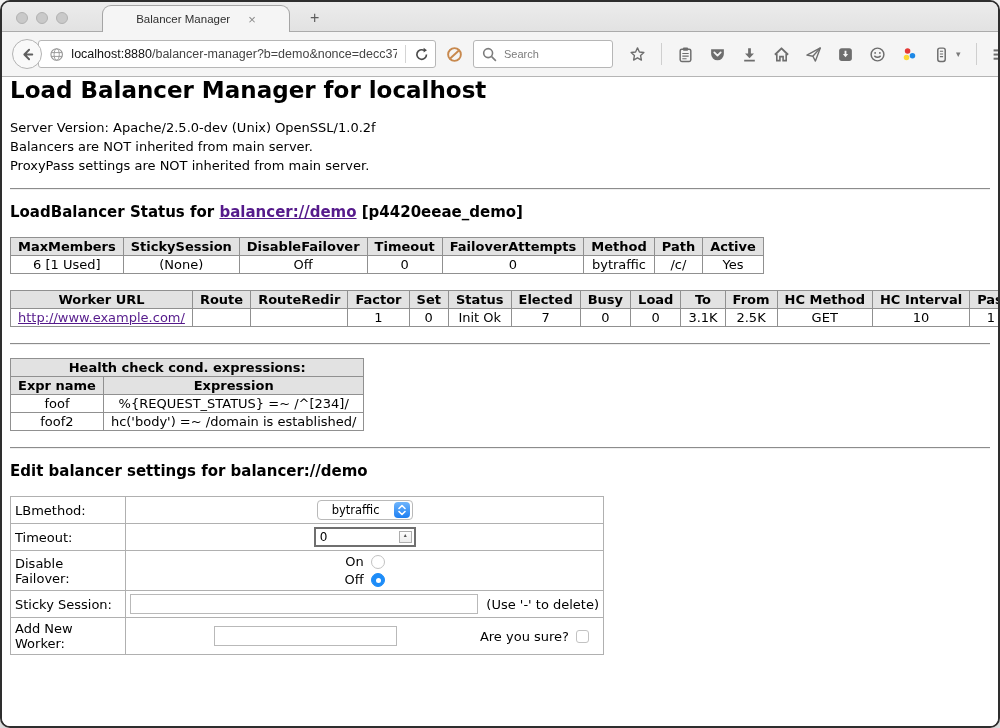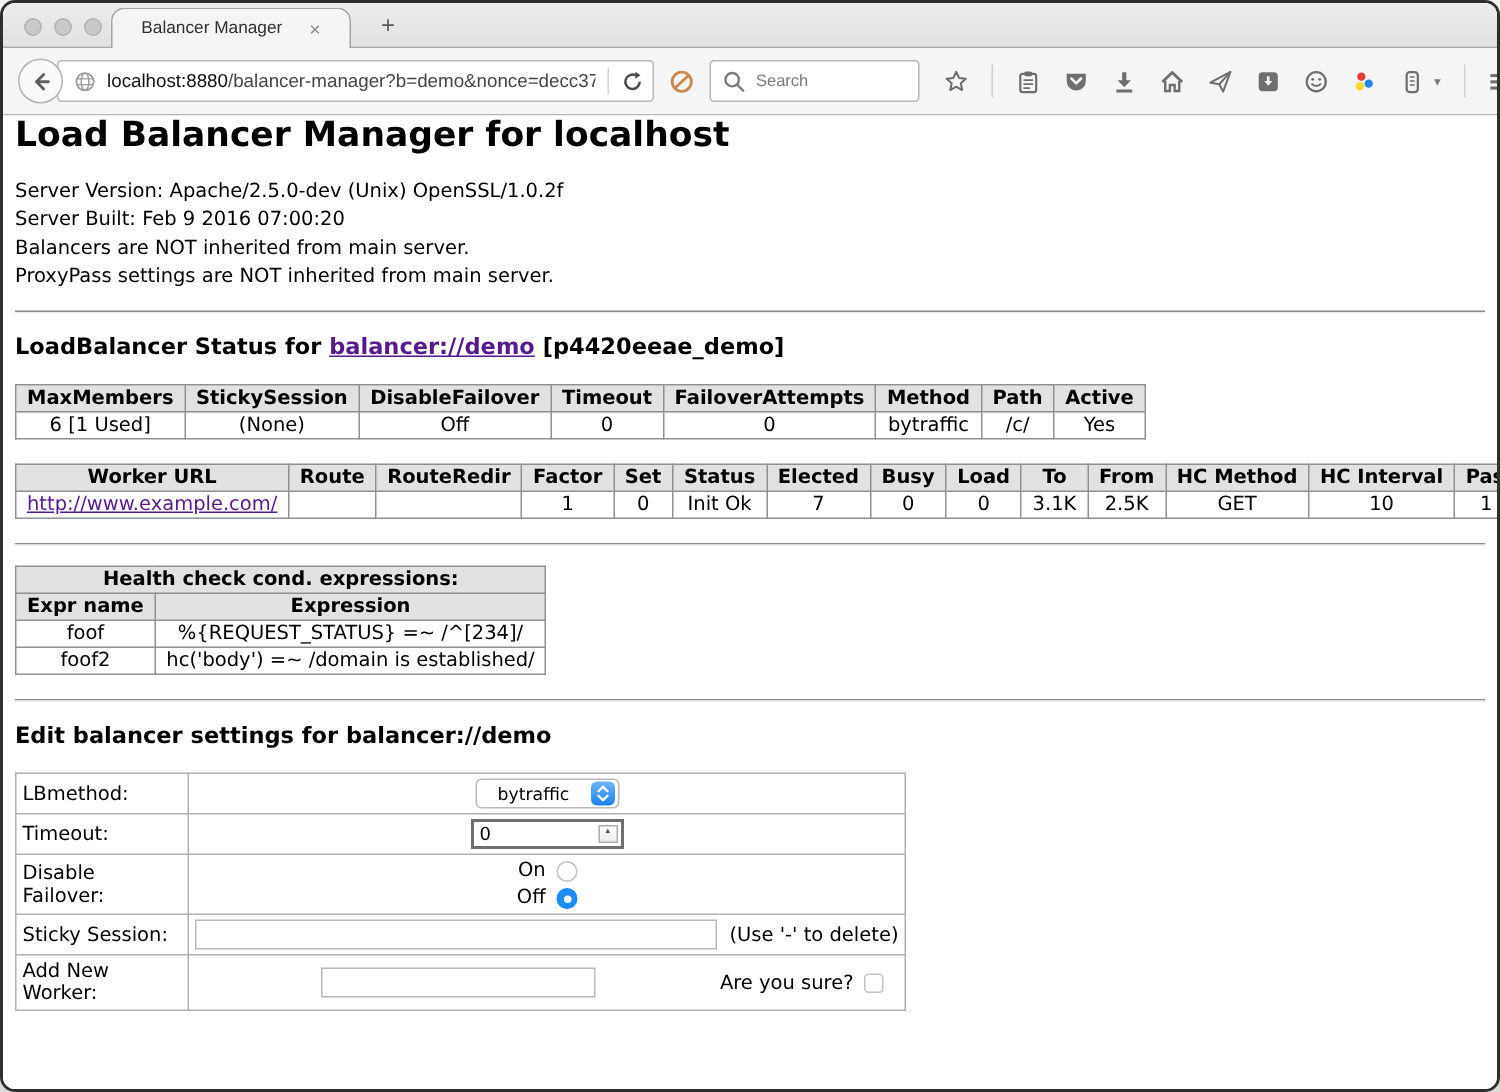--- a/index.html
+++ b/index.html
@@ -14,21 +14,21 @@
 
   
   .tabbar {
     height:30px; background:linear-gradient(#ececec,#e2e2e2);
     display:flex; align-items:flex-end; position:relative;
     border-bottom:1px solid #ababab;
   }
   .traffic { position:absolute; top:10px; left:14px; display:flex; gap:8px; }
   .light { width:12px; height:12px; border-radius:50%; background:#c9c9c9; border:1px solid #b2b2b2; }
   .tab {
-    margin-left:72px; width:160px; height:27px; background:#f5f5f5;
+    margin-left:100px; width:188px; height:27px; background:#f5f5f5;
     border:1px solid #a5a5a5; border-bottom:none; border-radius:9px 9px 0 0;
     display:flex; align-items:center; justify-content:center; gap:8px;
     font-size:11.5px; color:#2f2f2f; position:relative; top:1px;
   }
   .tab-close { color:#8a8a8a; font-size:13px; margin-left:10px; cursor:default; }
   .newtab { font-size:16px; color:#5c5c5c; margin-left:14px; padding:0 6px 4px 6px; }
 
   
   .toolbar {
     height:45px; background:#f5f5f5; border-bottom:1px solid #b5b5b5;
@@ -243,21 +243,20 @@
 
     </div>
   </div>
 
   <div class="content">
 
     <h1 class="page-title">Load Balancer Manager for localhost</h1>
 
     <div class="info-block">
       <div class="info-line">Server Version: Apache/2.5.0-dev (Unix) OpenSSL/1.0.2f</div>
-      <div class="info-line">Server Built: Feb 9 2016 07:00:20</div>
       <div class="info-line">Balancers are NOT inherited from main server.</div>
       <div class="info-line">ProxyPass settings are NOT inherited from main server.</div>
     </div>
 
     <hr class="sep">
 
     <div class="section-heading"><span>LoadBalancer Status for </span><a href="#">balancer://demo</a><span> [p4420eeae_demo]</span></div>
 
     <table class="tbl">
       <tbody>

